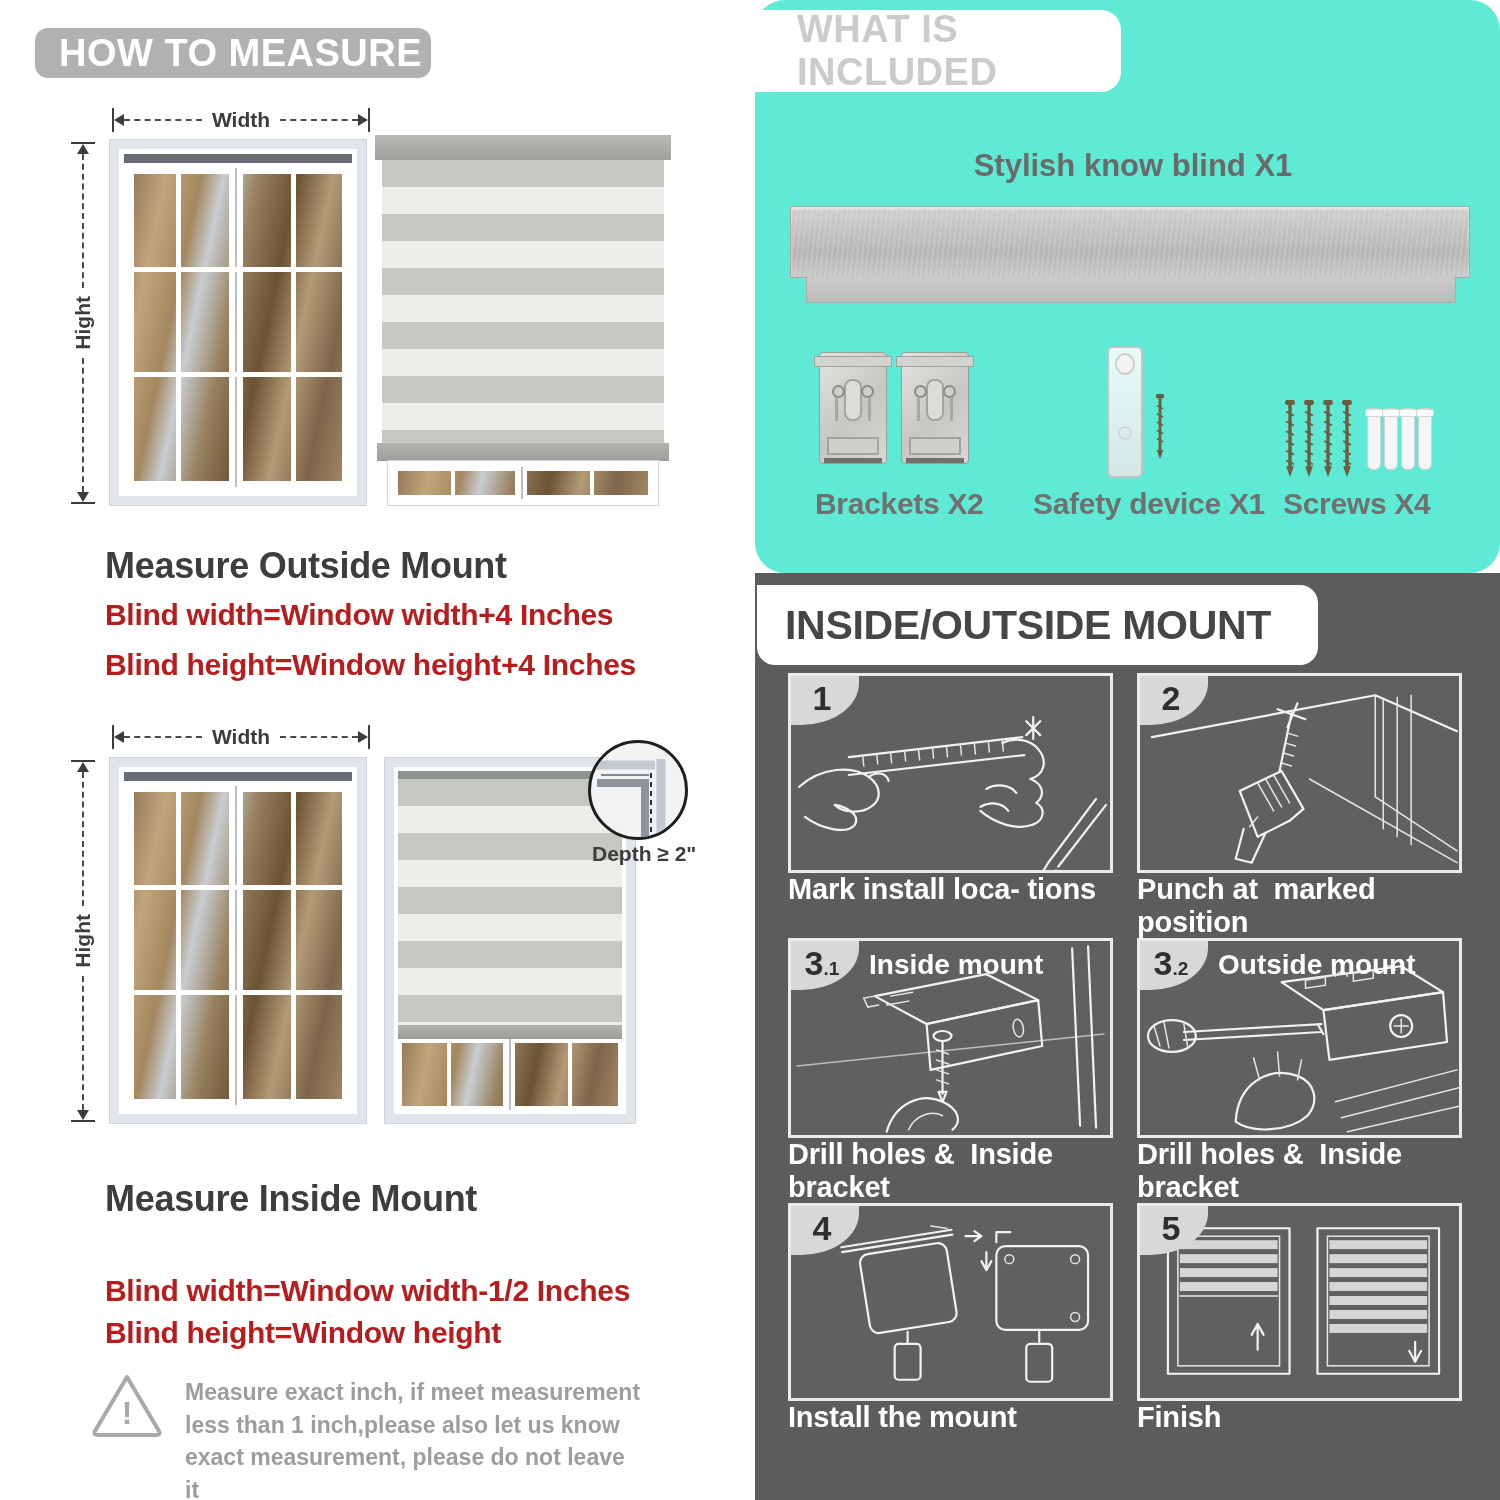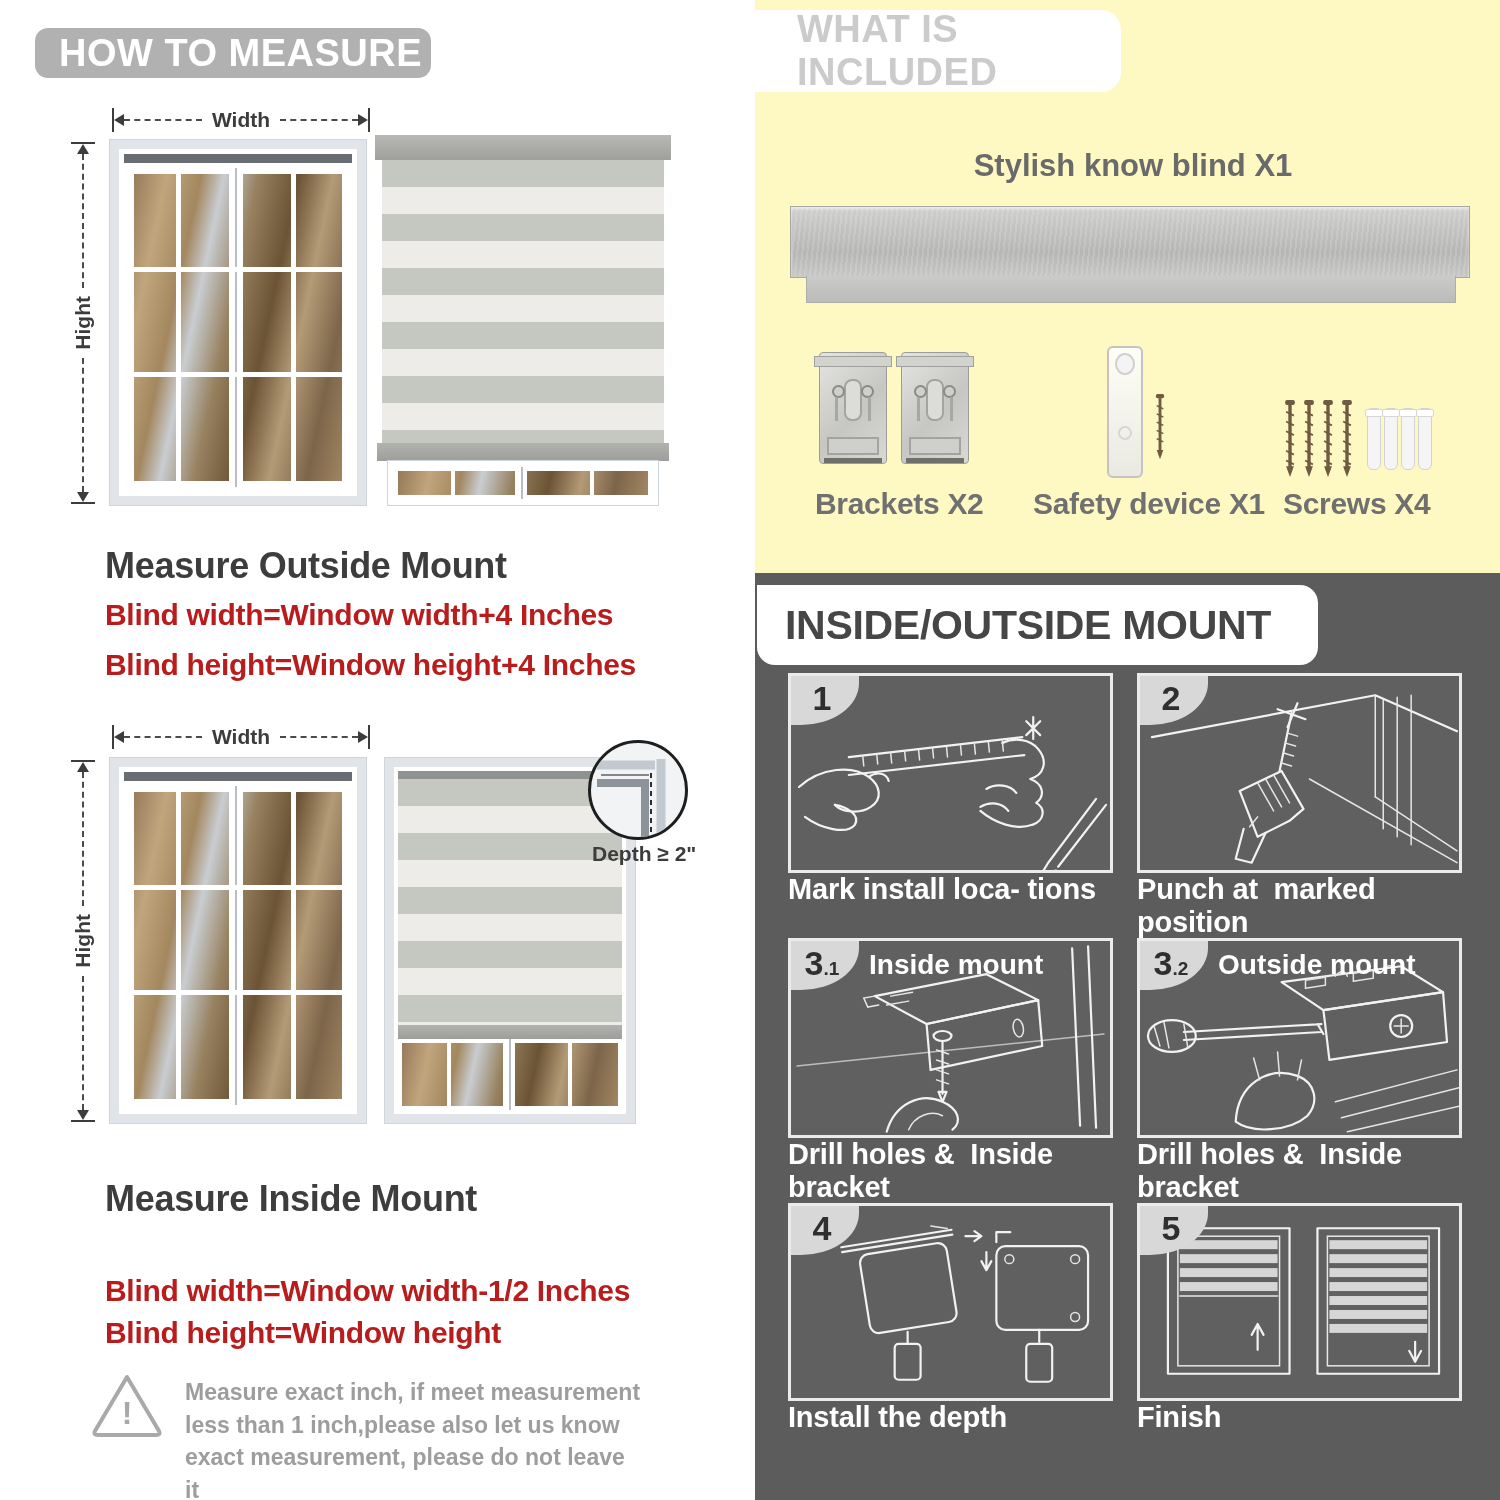--- a/index.html
+++ b/index.html
@@ -46,21 +46,21 @@
   .measure-title{font-size:36px;font-weight:bold;color:#3d3d3d;letter-spacing:-.3px;}
   .measure-line{font-size:30px;font-weight:bold;color:#b91c1c;letter-spacing:-.3px;}
 
   .depth-circle{width:94px;height:94px;border-radius:50%;border:3.5px solid #1e1e1e;
                 background:#f2f3f5;overflow:hidden;}
   .depth-lbl{font-size:21px;font-weight:bold;color:#3c3c3c;}
 
   .warn-text{font-size:23px;font-weight:bold;color:#9d9d9d;line-height:1.42;}
 
   
-  .right-top{left:755px;top:0;width:745px;height:573px;background:#fef9c3;}
+  .right-top{left:755px;top:0;width:745px;height:573px;background:#5eead4;border-radius:30px;}
   .included-box{position:absolute;left:0;top:10px;width:324px;height:82px;background:#ffffff;
                 border-radius:0 20px 20px 0;display:flex;align-items:center;padding-left:42px;}
   .included-box span{color:#cbcbcb;font-size:38px;font-weight:bold;letter-spacing:.5px;}
   .blind-name{position:absolute;text-align:center;font-size:31px;font-weight:bold;color:#6a6a6a;}
   .rail-top{position:absolute;background:
       repeating-linear-gradient(96deg,rgba(255,255,255,.14) 0 2px,rgba(0,0,0,0) 2px 5px),
       linear-gradient(180deg,#d0d0ce 0%,#c1c1bf 35%,#b6b6b4 65%,#c7c7c5 100%);
       border:1px solid #a7a7a5;box-shadow:inset 0 2px 3px rgba(255,255,255,.6);}
   .rail-bot{position:absolute;background:linear-gradient(#cbcbc9,#bbbbb9);border:1px solid #adadab;border-top:none;}
 
@@ -418,21 +418,21 @@
             <circle class="ln2" cx="285" cy="109" r="4.5"></circle>
           <path class="ln" d="M206,34 v-10 h14"></path>
           <path class="ln" d="M196,44 v16 m-5,-7 l5,9 5,-9" stroke-width="2"></path>
           <path class="ln" d="M249,122 v12"></path>
           <rect class="ln" x="236" y="136" width="26" height="38" rx="4"></rect>
         </svg>
         <div class="badge">
             <span class="n">4</span>
           </div>
       </div>
-      <div class="cap">Install the depth</div>
+      <div class="cap">Install the mount</div>
     </div>
 
     <div class="step" style="left:382px;top:630px;">
       <div class="panel" style="height:192px;">
         <svg viewBox="0 0 320 188">
           <rect class="ln" x="28" y="20" width="122" height="146"></rect>
           <rect class="ln2" x="38" y="28" width="102" height="130"></rect>
           <rect class="fillstripe" x="40" y="32" width="98" height="9"></rect>
           <rect class="fillstripe" x="40" y="46" width="98" height="9"></rect>
           <rect class="fillstripe" x="40" y="60" width="98" height="9"></rect>

